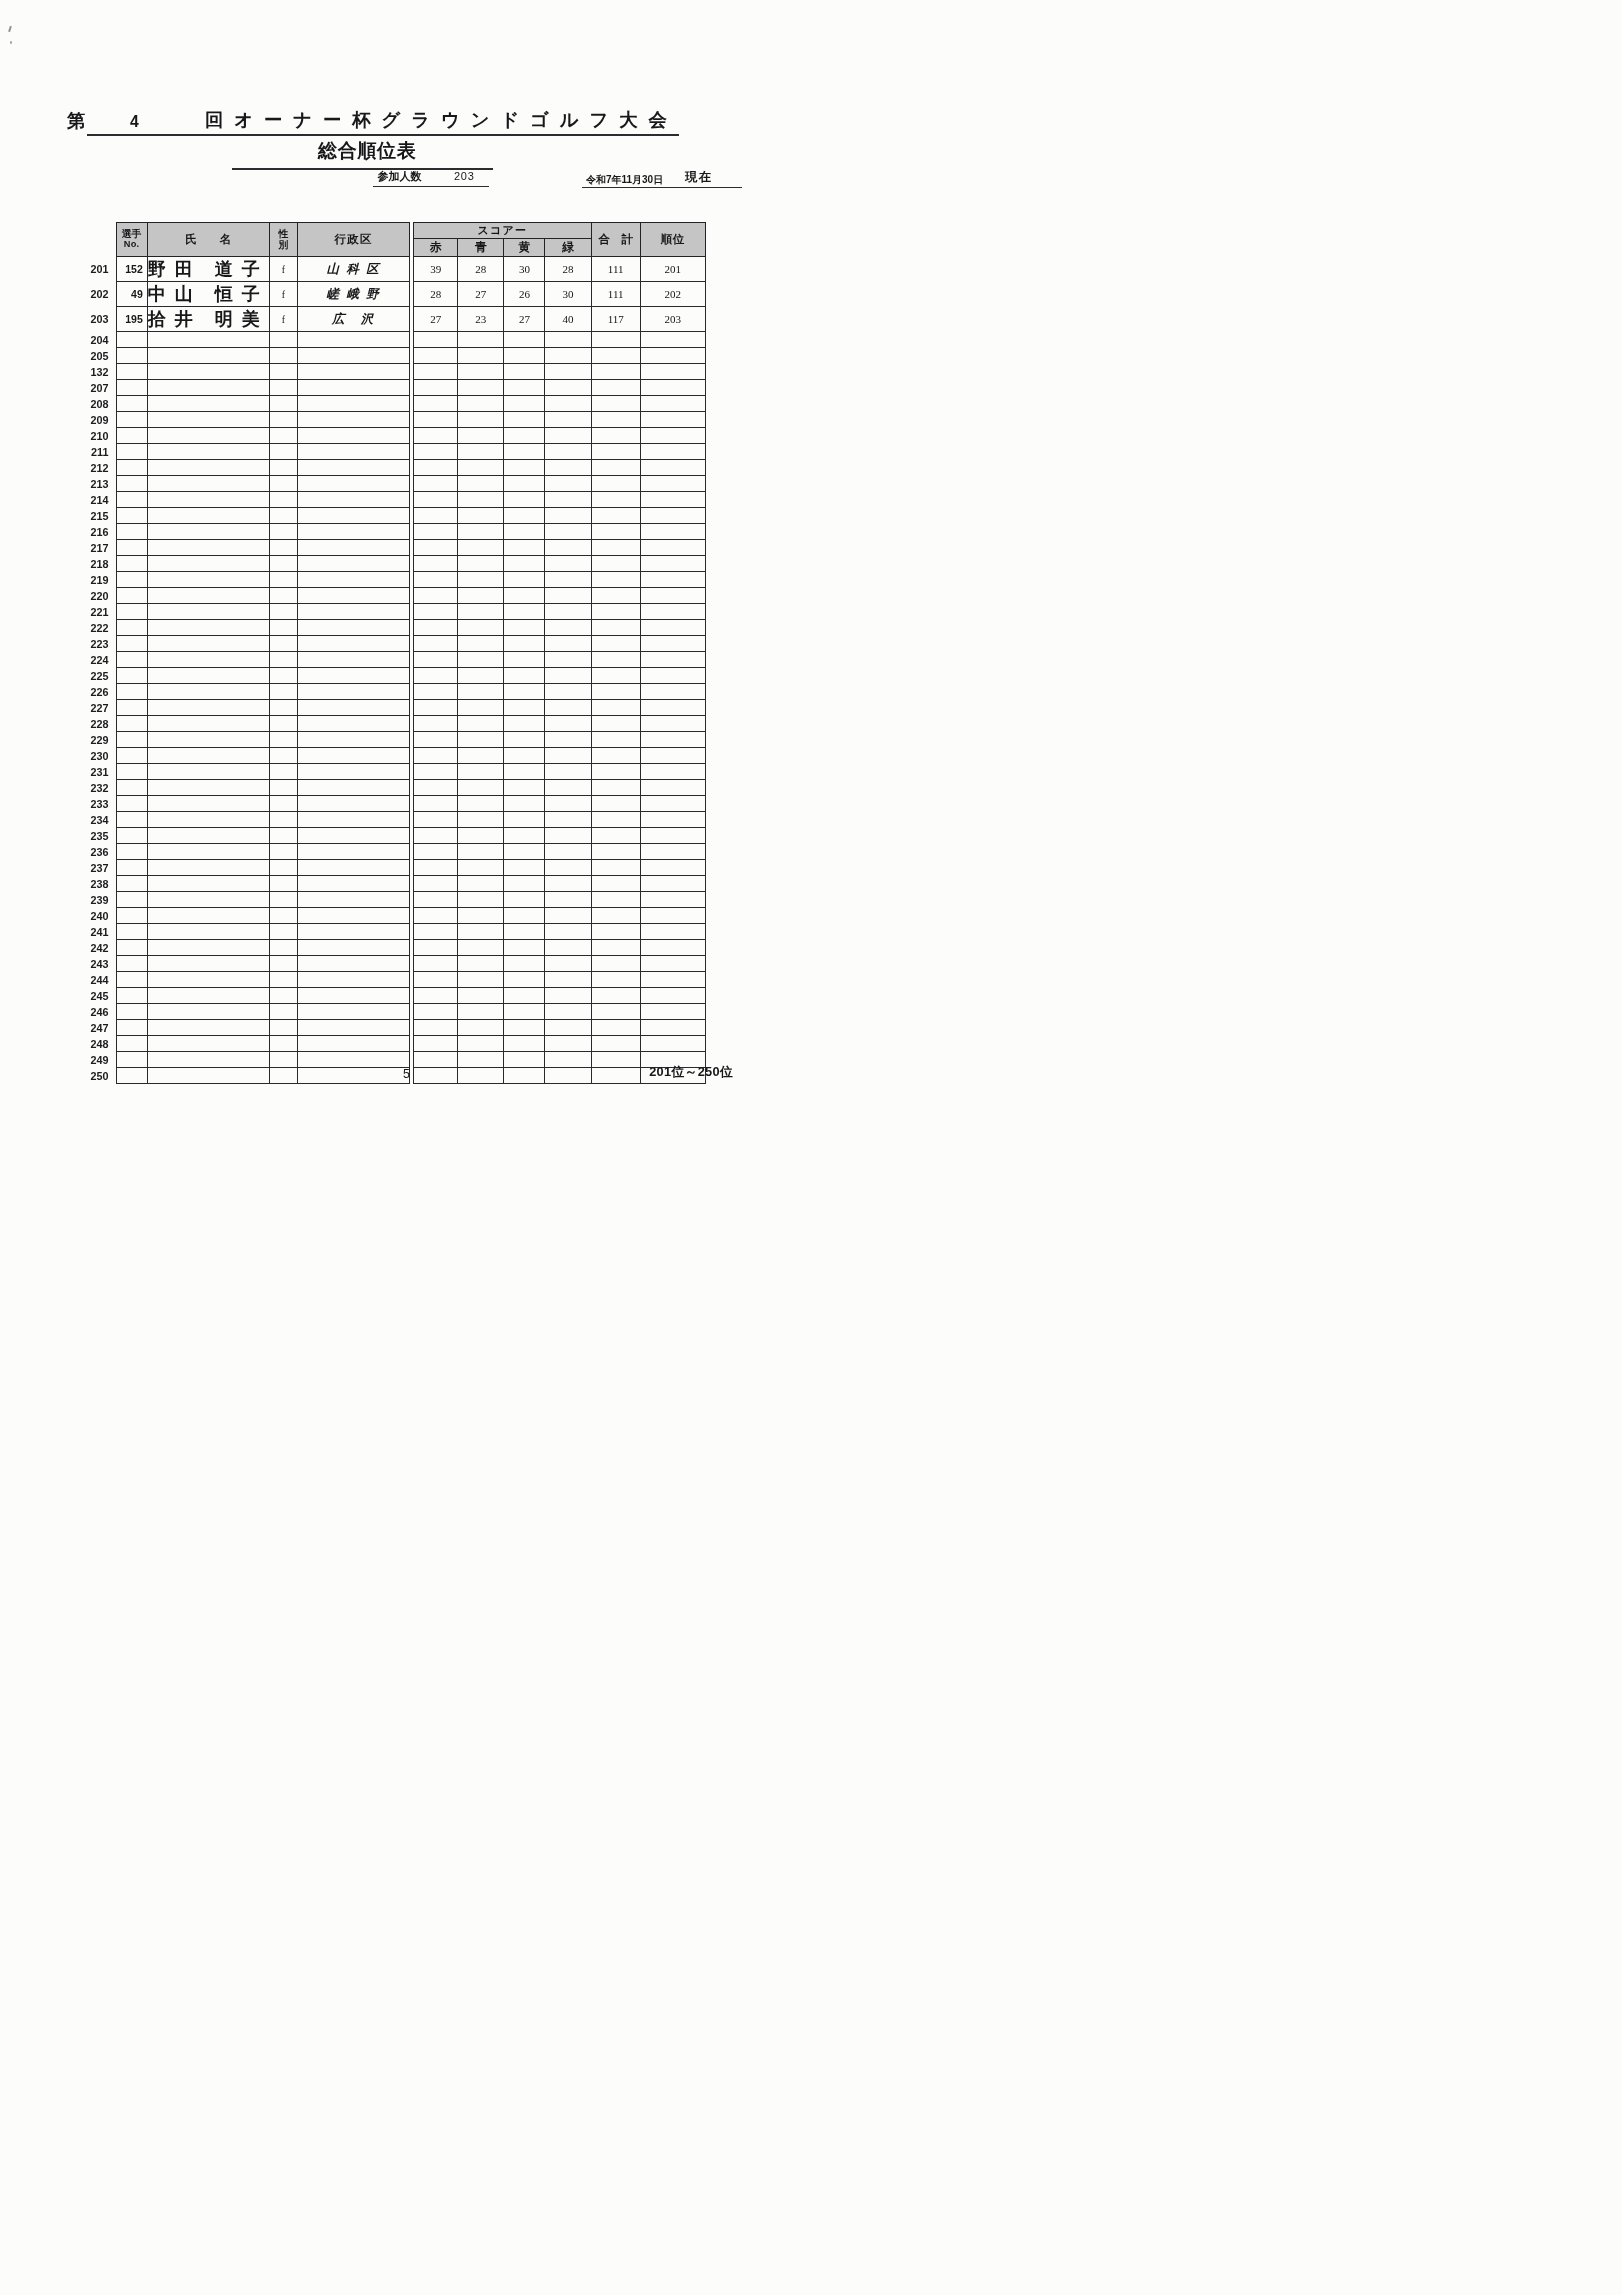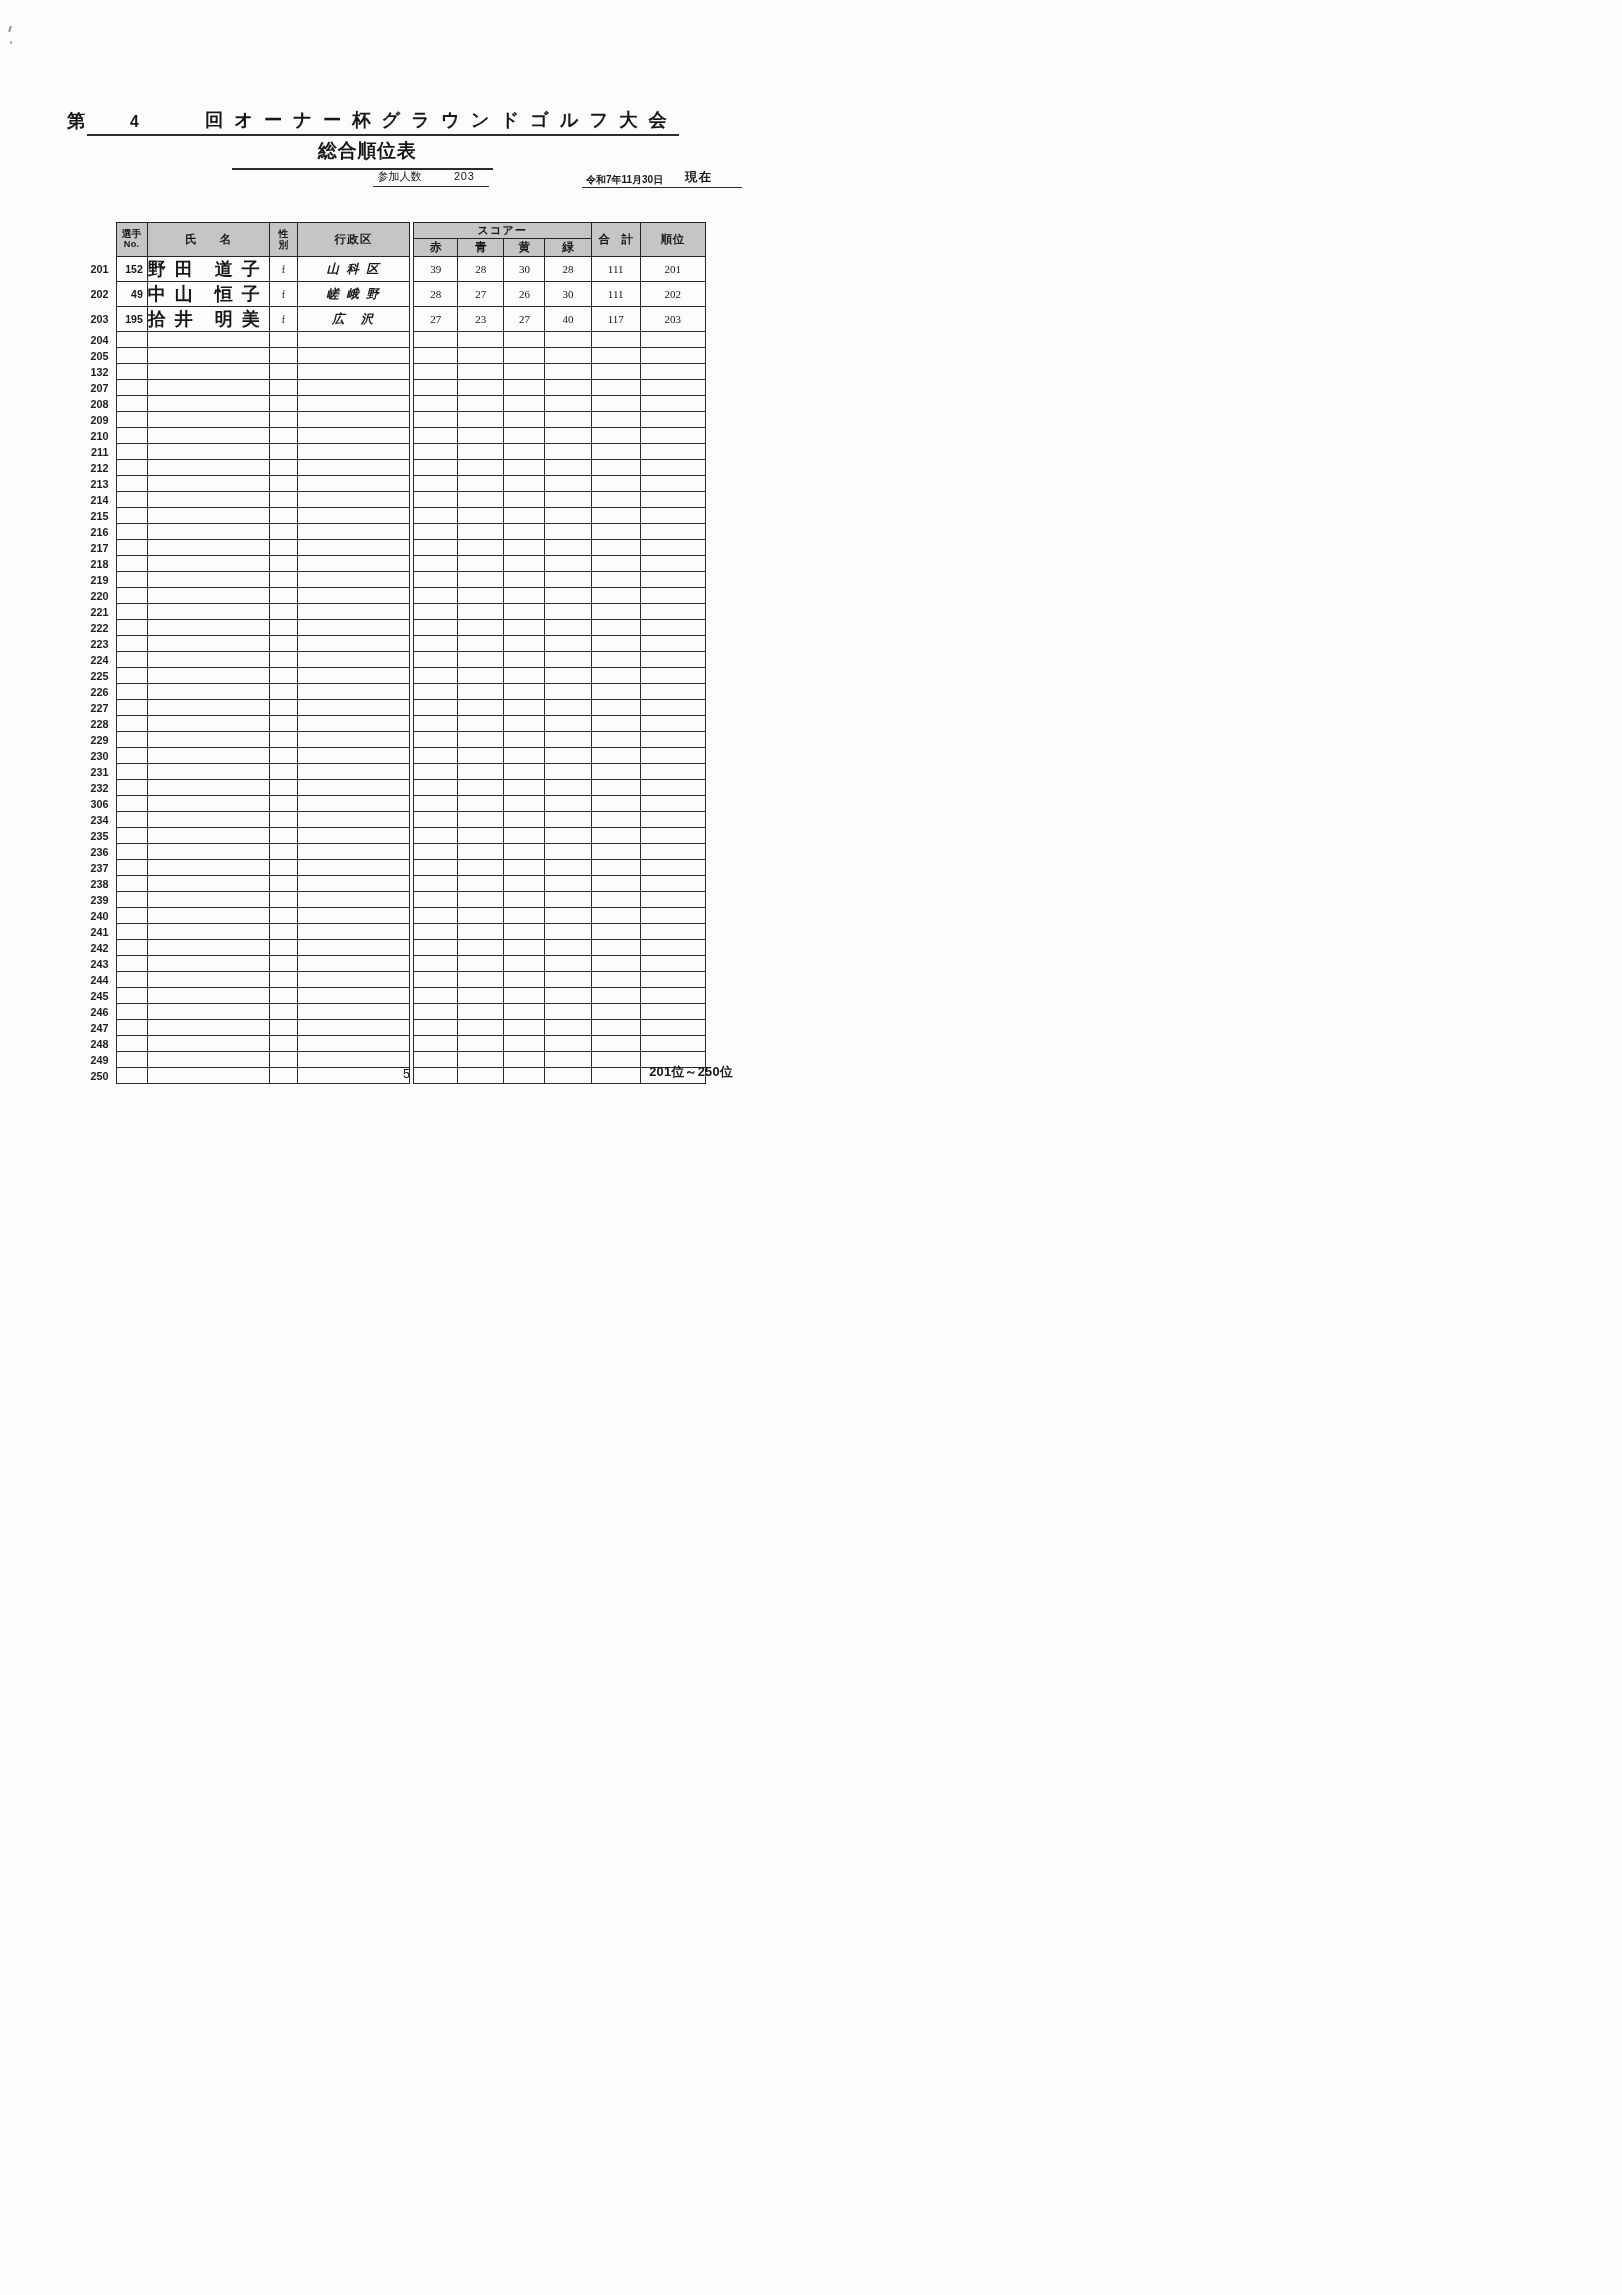--- a/index.html
+++ b/index.html
@@ -19,21 +19,21 @@
 
   
   .t-dai{position:absolute;left:67px;top:108px;font-size:18.3px;font-weight:700;}
   .title-box{position:absolute;left:87px;top:103px;width:592px;height:31px;border-bottom:2px solid #2c2c30;}
   .t-num{position:absolute;left:43px;bottom:3.3px;font-size:15.7px;font-weight:600;}
   .t-main{position:absolute;left:118px;bottom:2px;font-size:18.3px;font-weight:700;letter-spacing:11px;white-space:nowrap;}
   .subtitle{position:absolute;left:318px;top:138px;font-size:19px;font-weight:700;letter-spacing:0.7px;}
   .sub-underline{position:absolute;left:232px;top:168px;width:261px;height:2px;background:#2c2c30;}
 
   .participants{position:absolute;left:373px;top:168px;width:116px;height:18.3px;border-bottom:1.6px solid #2c2c30;}
-  .participants .lbl{position:absolute;left:4.6px;top:1.3px;font-size:11px;font-weight:400;}
+  .participants .lbl{position:absolute;left:4.6px;top:1.3px;font-size:11px;font-weight:700;}
   .participants .val{position:absolute;left:81px;top:2px;font-size:11px;font-weight:500;letter-spacing:0.7px;}
 
   .dateline{position:absolute;left:582px;top:168px;width:160px;height:19px;border-bottom:1.6px solid #2c2c30;}
   .dateline .dt{position:absolute;left:3.9px;top:4.6px;font-size:10px;font-weight:600;}
   .dateline .gz{position:absolute;left:103px;top:1.3px;font-size:12.4px;font-weight:700;letter-spacing:1.3px;}
 
   
   table{
     position:absolute;left:79px;top:222px;
     width:627px;border-collapse:collapse;table-layout:fixed;
@@ -588,21 +588,21 @@
           <td class="b col-dist-edge cell-dist"></td>
           <td class="col-gap"></td>
           <td class="b col-red-edge cell-score"></td>
           <td class="b cell-score"></td>
           <td class="b cell-score"></td>
           <td class="b cell-score"></td>
           <td class="b cell-score"></td>
           <td class="b edge-r cell-score"></td>
         </tr>
         <tr>
-          <td class="col-gutter gutter-num">306</td>
+          <td class="col-gutter gutter-num">233</td>
           <td class="b edge-l cell-pno"></td>
           <td class="b cell-name"></td>
           <td class="b cell-sex"></td>
           <td class="b col-dist-edge cell-dist"></td>
           <td class="col-gap"></td>
           <td class="b col-red-edge cell-score"></td>
           <td class="b cell-score"></td>
           <td class="b cell-score"></td>
           <td class="b cell-score"></td>
           <td class="b cell-score"></td>

